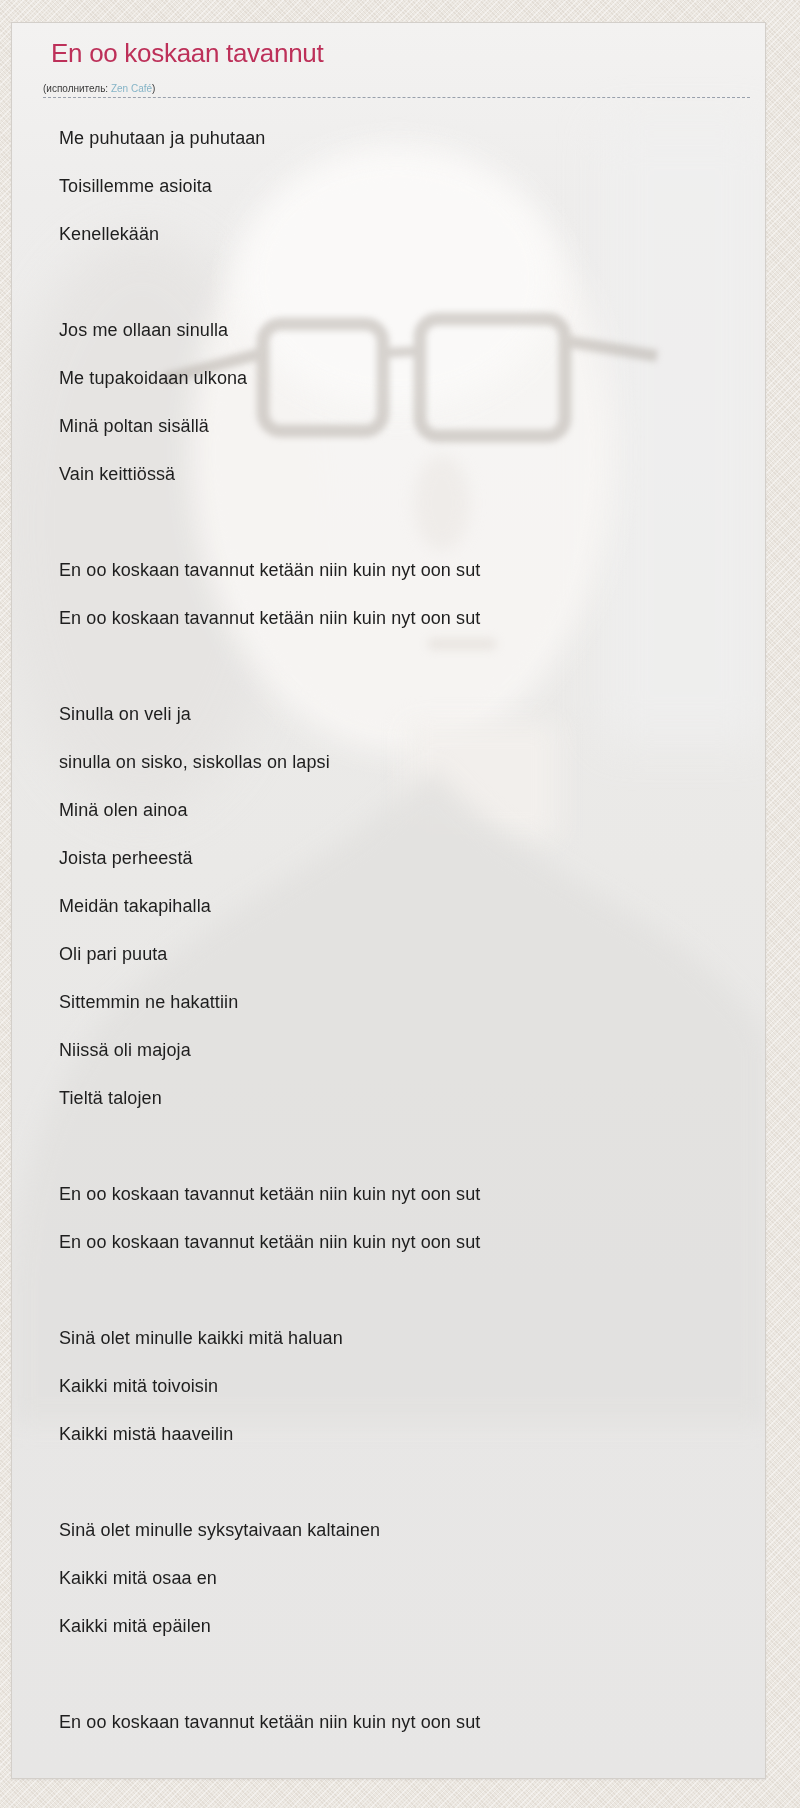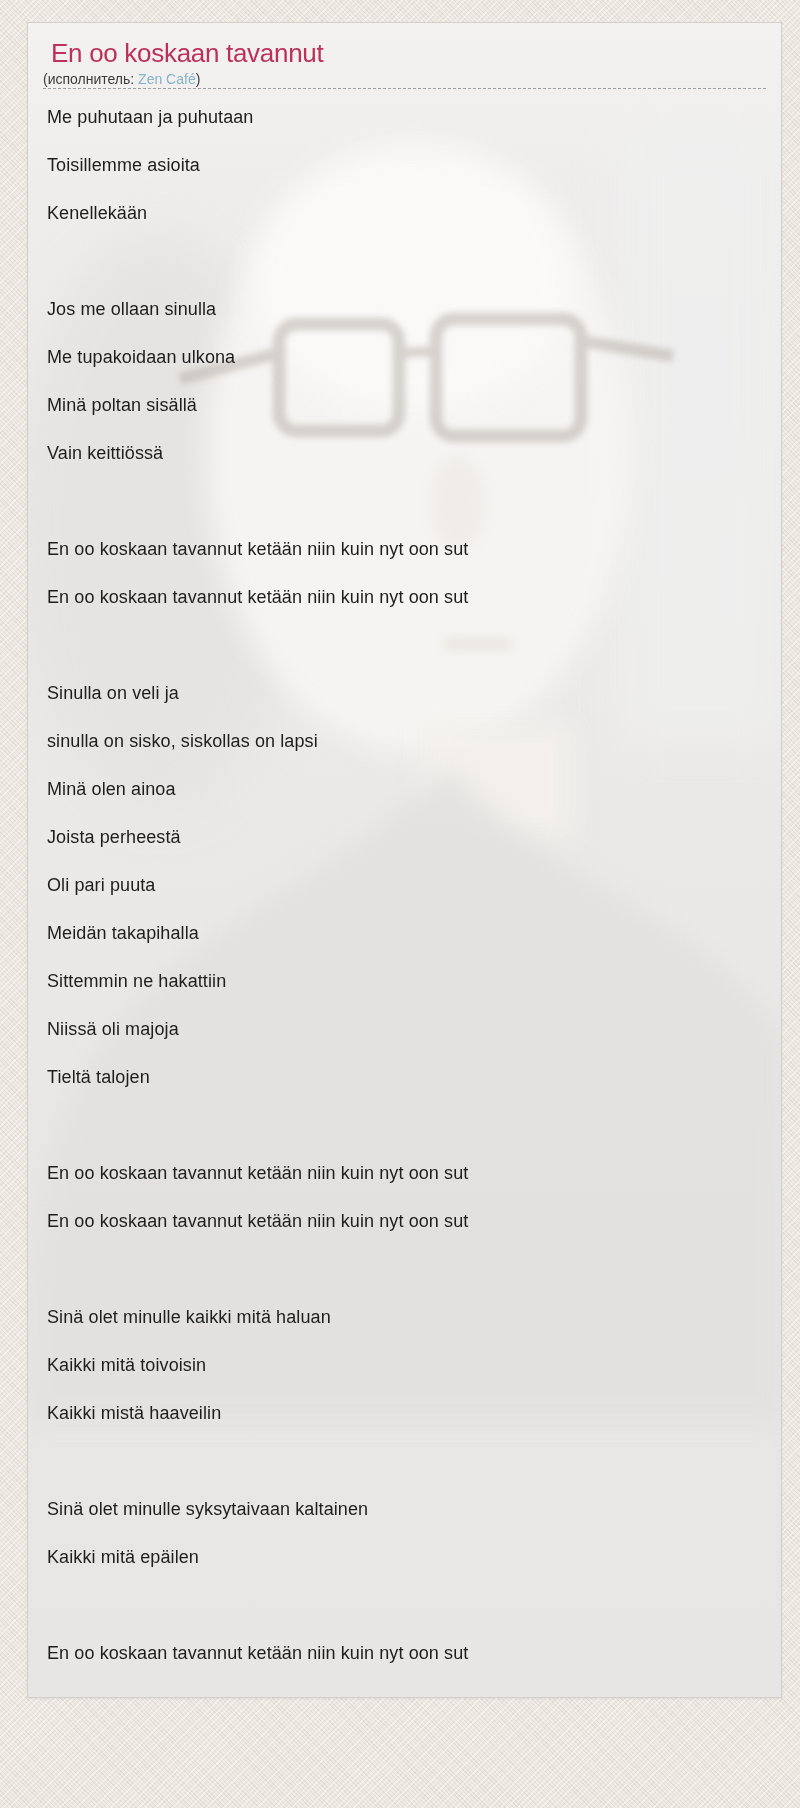--- a/index.html
+++ b/index.html
@@ -12,27 +12,27 @@
     position: relative;
     font-family: "Liberation Sans", "DejaVu Sans", sans-serif;
     background-color: #ece8e2;
     background-image:
       repeating-linear-gradient(135deg, rgba(255,255,255,0.45) 0 1px, rgba(255,255,255,0) 1px 4px),
       repeating-linear-gradient(45deg, rgba(203,192,180,0.28) 0 1px, rgba(203,192,180,0) 1px 3px);
     overflow: hidden;
   }
   .card {
     position: absolute;
-    left: 27px;
+    left: 11px;
     top: 22px;
     width: 755px;
     box-sizing: border-box;
     border: 1px solid #d3cfca;
     background: linear-gradient(#f3f2f1 0%, #eeedec 10%, #eae9e7 48%, #e8e7e6 72%, #e7e6e5 100%);
-    padding: 14px 15px 16px 15px;
+    padding: 14px 15px 16px 31px;
     box-shadow: 0 1px 2px rgba(0,0,0,0.06);
     overflow: hidden;
   }
   .portrait {
     position: absolute;
     left: 0;
     top: 0;
     width: 755px;
     height: 1762px;
     z-index: 0;
@@ -44,38 +44,38 @@
   }
   h1.song-title {
     margin: 0 0 0 8px;
     font-size: 26px;
     line-height: 32px;
     font-weight: 400;
     letter-spacing: -0.3px;
     color: #bd3059;
   }
   .subtitle {
-    margin: 2px 0 0 0;
-    font-size: 14px;
+    margin: 11px 0 0 0;
+    font-size: 10px;
     line-height: 17px;
     color: #3b3b3b;
   }
   .subtitle .artist-link {
     color: #85b4c7;
     text-decoration: none;
     cursor: pointer;
   }
   .header-divider {
     border: 0;
     border-bottom: 1px dashed #98a0ac;
     height: 0;
     margin: 0 0 0 0;
   }
   .lyrics {
-    margin: 4px;
+    margin: 16px;
   }
   .lyric-line {
     height: 48px;
     line-height: 48px;
     font-size: 18px;
     color: #1e1e1e;
     white-space: pre;
     letter-spacing: 0.1px;
   }
 </style>
@@ -133,32 +133,33 @@
         <div class="lyric-line">Minä poltan sisällä</div>
         <div class="lyric-line">Vain keittiössä</div>
         <div class="lyric-line"></div>
         <div class="lyric-line">En oo koskaan tavannut ketään niin kuin nyt oon sut</div>
         <div class="lyric-line">En oo koskaan tavannut ketään niin kuin nyt oon sut</div>
         <div class="lyric-line"></div>
         <div class="lyric-line">Sinulla on veli ja</div>
         <div class="lyric-line">sinulla on sisko, siskollas on lapsi</div>
         <div class="lyric-line">Minä olen ainoa</div>
         <div class="lyric-line">Joista perheestä</div>
+        <div class="lyric-line">Meidän takapihalla</div>
         <div class="lyric-line">Oli pari puuta</div>
-        <div class="lyric-line">Meidän takapihalla</div>
         <div class="lyric-line">Sittemmin ne hakattiin</div>
         <div class="lyric-line">Niissä oli majoja</div>
         <div class="lyric-line">Tieltä talojen</div>
         <div class="lyric-line"></div>
         <div class="lyric-line">En oo koskaan tavannut ketään niin kuin nyt oon sut</div>
         <div class="lyric-line">En oo koskaan tavannut ketään niin kuin nyt oon sut</div>
         <div class="lyric-line"></div>
         <div class="lyric-line">Sinä olet minulle kaikki mitä haluan</div>
         <div class="lyric-line">Kaikki mitä toivoisin</div>
         <div class="lyric-line">Kaikki mistä haaveilin</div>
         <div class="lyric-line"></div>
         <div class="lyric-line">Sinä olet minulle syksytaivaan kaltainen</div>
+        <div class="lyric-line">Kaikki mitä osaa en</div>
         <div class="lyric-line">Kaikki mitä epäilen</div>
         <div class="lyric-line"></div>
         <div class="lyric-line">En oo koskaan tavannut ketään niin kuin nyt oon sut</div>
       </div>
   </div>
 </div>
 
 </body></html>

